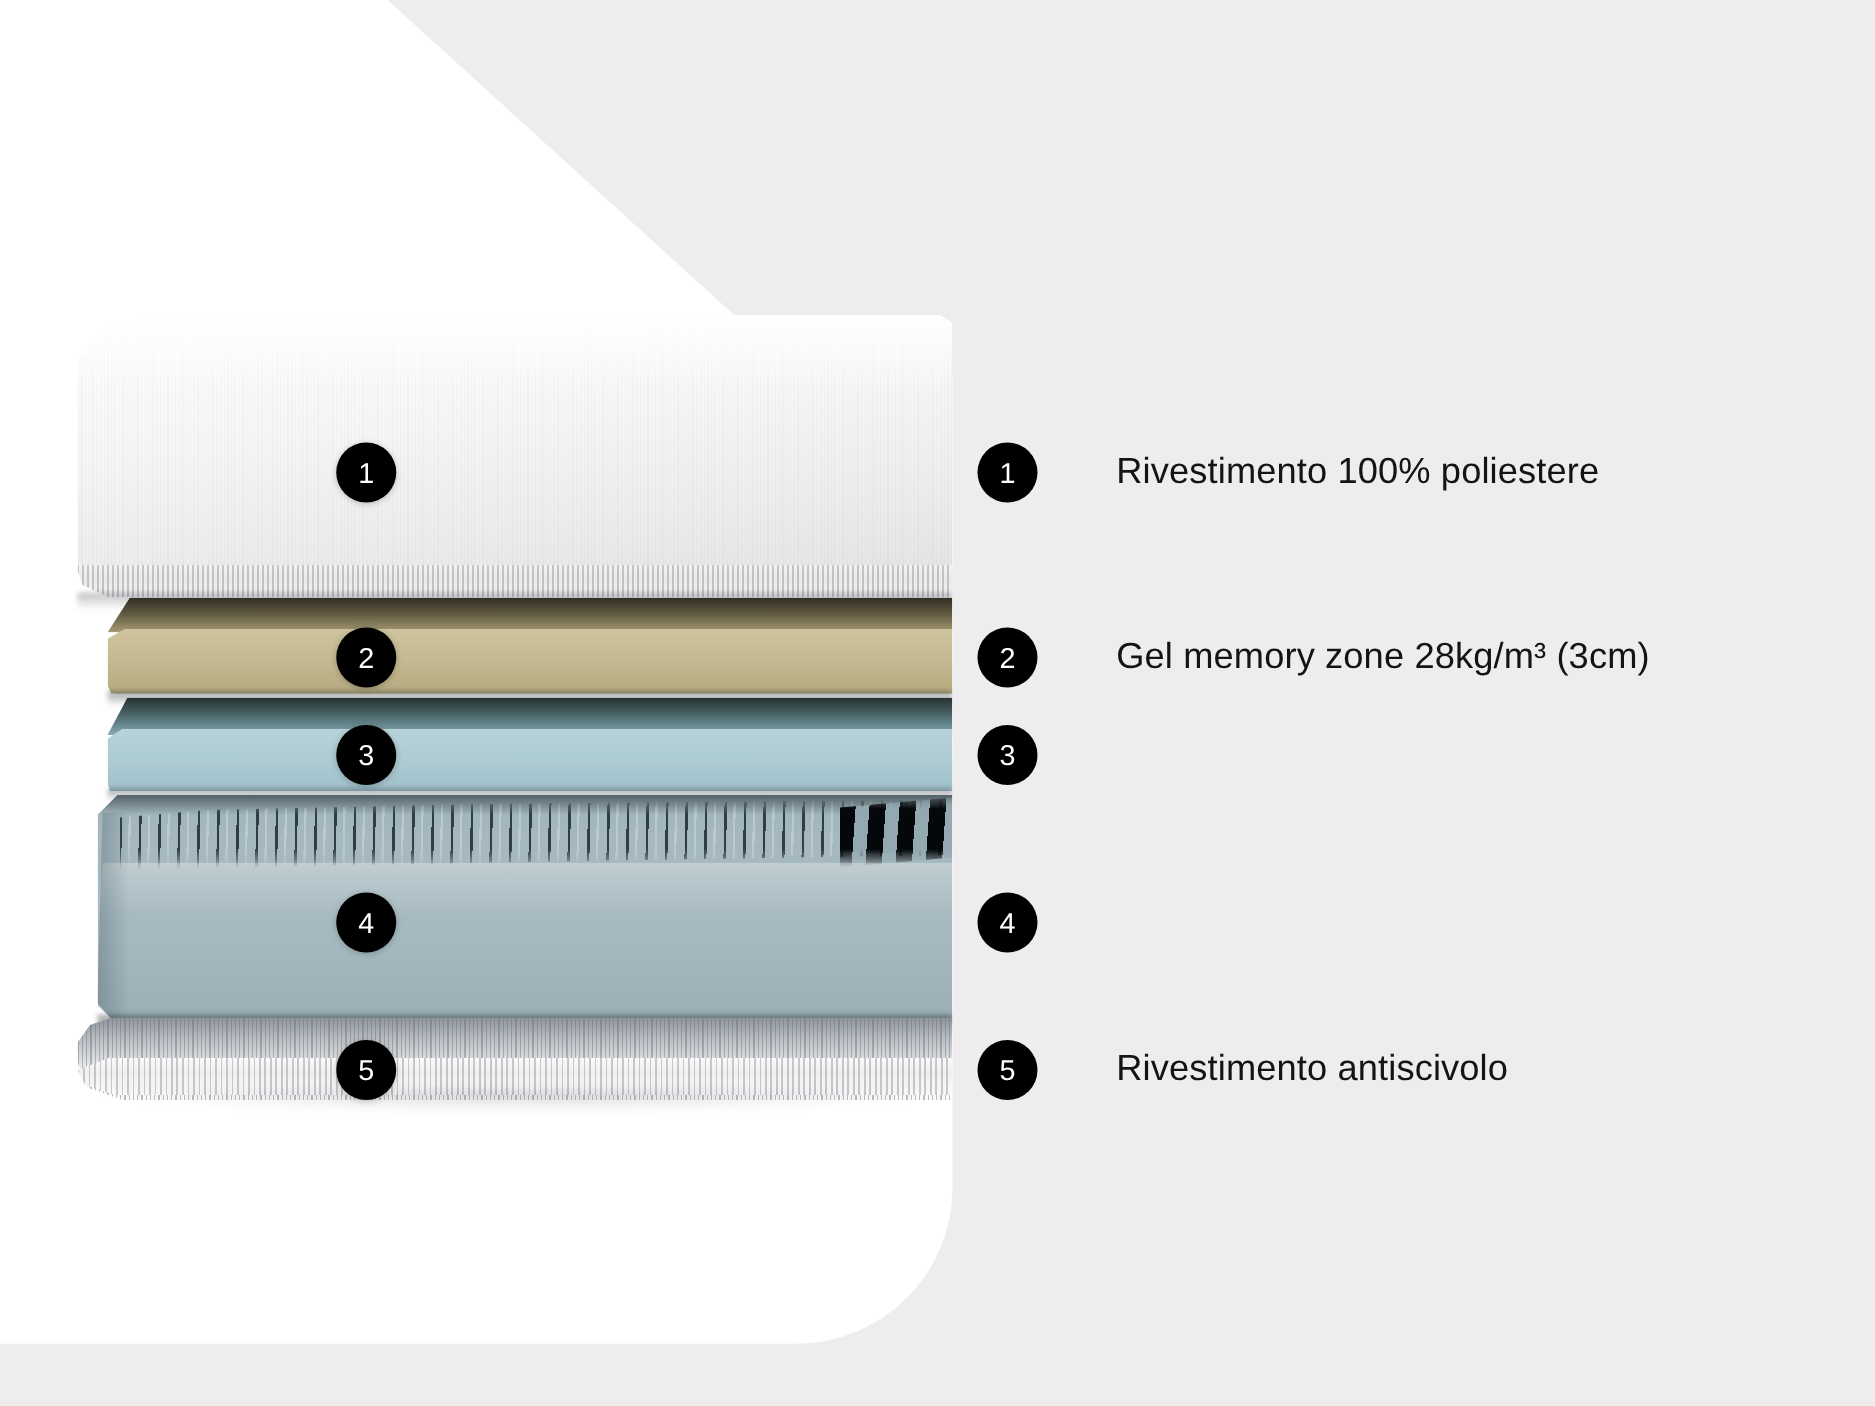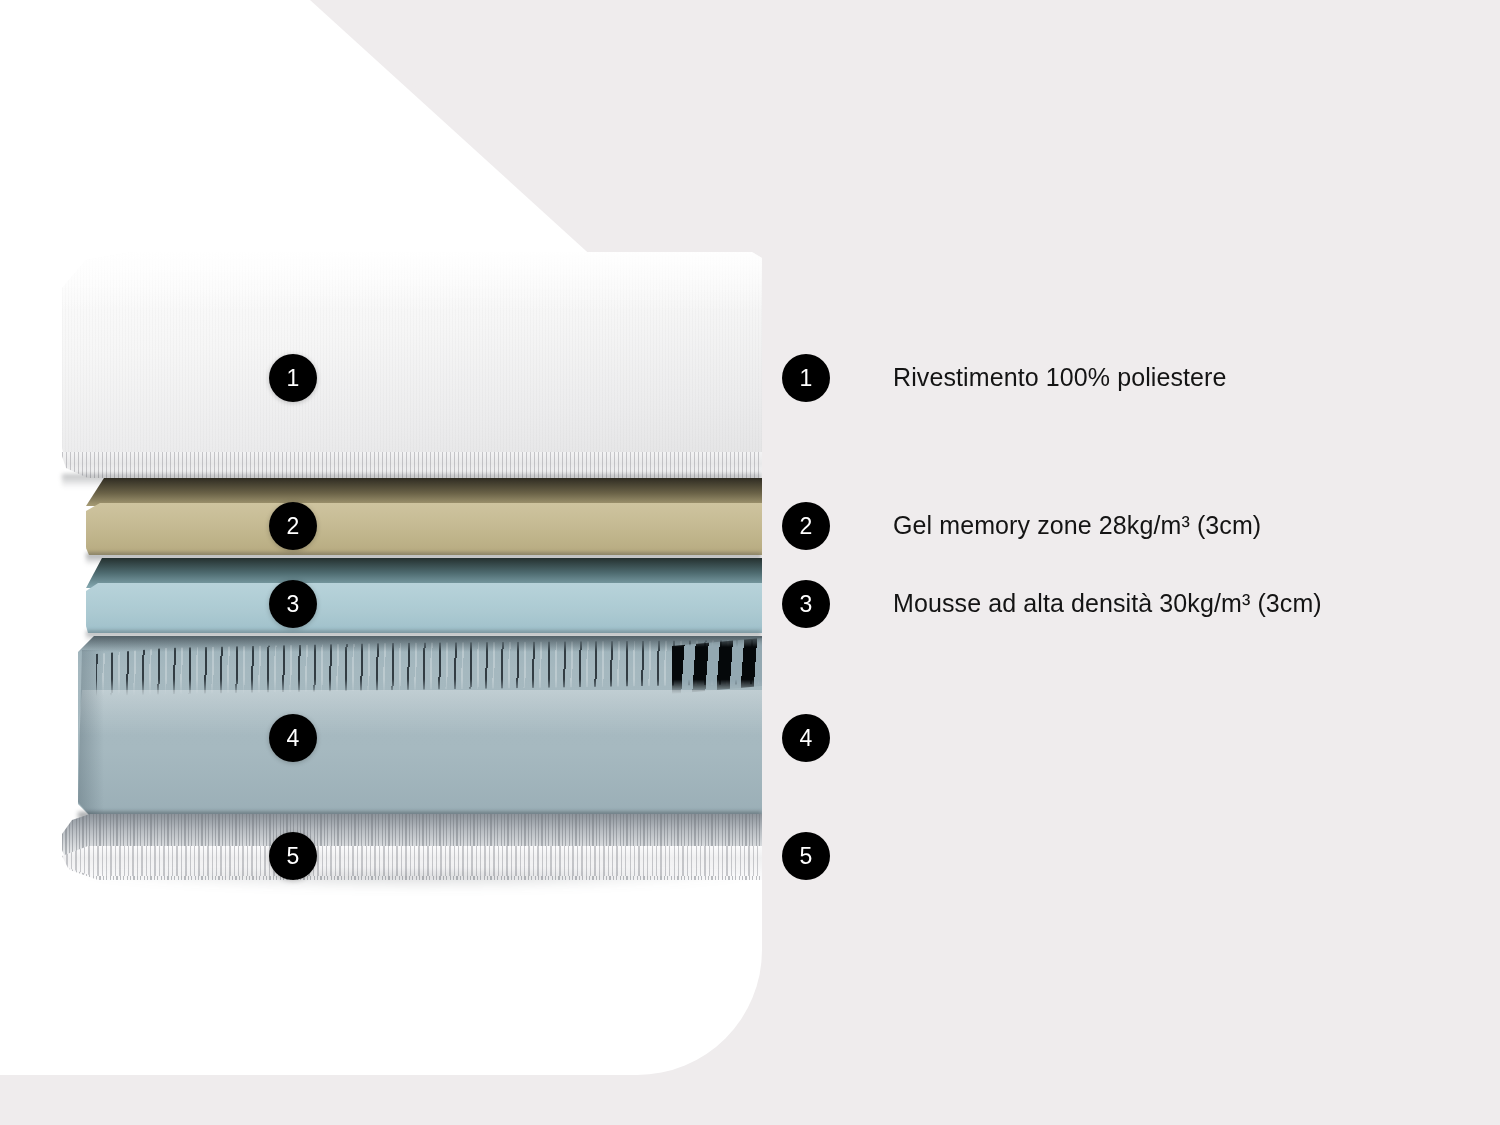--- a/index.html
+++ b/index.html
@@ -353,21 +353,21 @@
     color: #ffffff;
     display: flex;
     align-items: center;
     justify-content: center;
     font-size: 23px;
     font-weight: 500;
   }
   .legend-text {
     flex: 1 1 auto;
     margin-left: 63px;
-    font-size: 25px;
+    font-size: 29px;
     line-height: 34px;
     color: #141414;
     font-weight: 400;
     letter-spacing: 0.1px;
     padding-top: 6px;
     max-width: 510px;
   }
 
   #legend-1 { left: 0px;  top: 354px; }
   #legend-2 { left: 0px;  top: 502px; }
@@ -443,29 +443,29 @@
       <div class="legend-badge">
           <span>2</span>
         </div>
       <div class="legend-text">Gel memory zone 28kg/m³ (3cm)</div>
     </div>
 
     <div class="legend-row" id="legend-3">
       <div class="legend-badge">
           <span>3</span>
         </div>
-      <div class="legend-text">Mousse ad alta densità 30kg/m³ (3cm)</div>
     </div>
 
     <div class="legend-row" id="legend-4">
       <div class="legend-badge">
           <span>4</span>
         </div>
     </div>
 
     <div class="legend-row" id="legend-5">
       <div class="legend-badge">
           <span>5</span>
         </div>
+      <div class="legend-text">Rivestimento antiscivolo</div>
     </div>
 
   </div>
 </div>
 
 </body></html>

